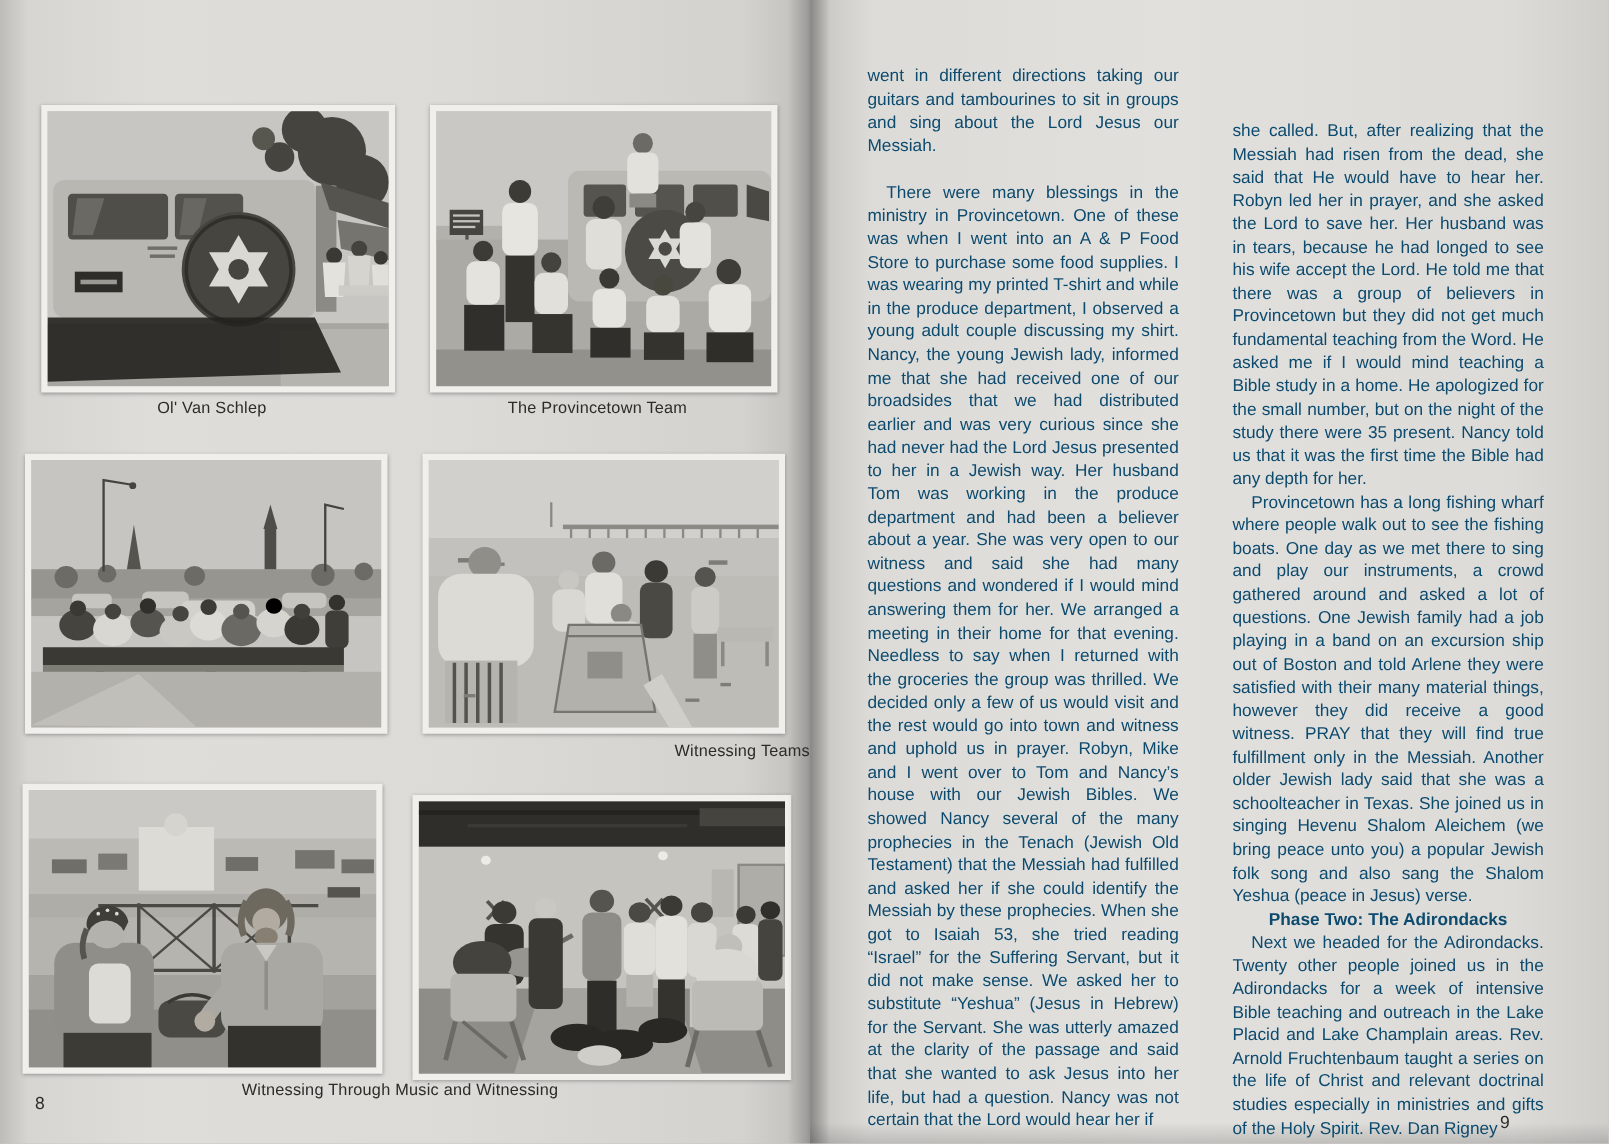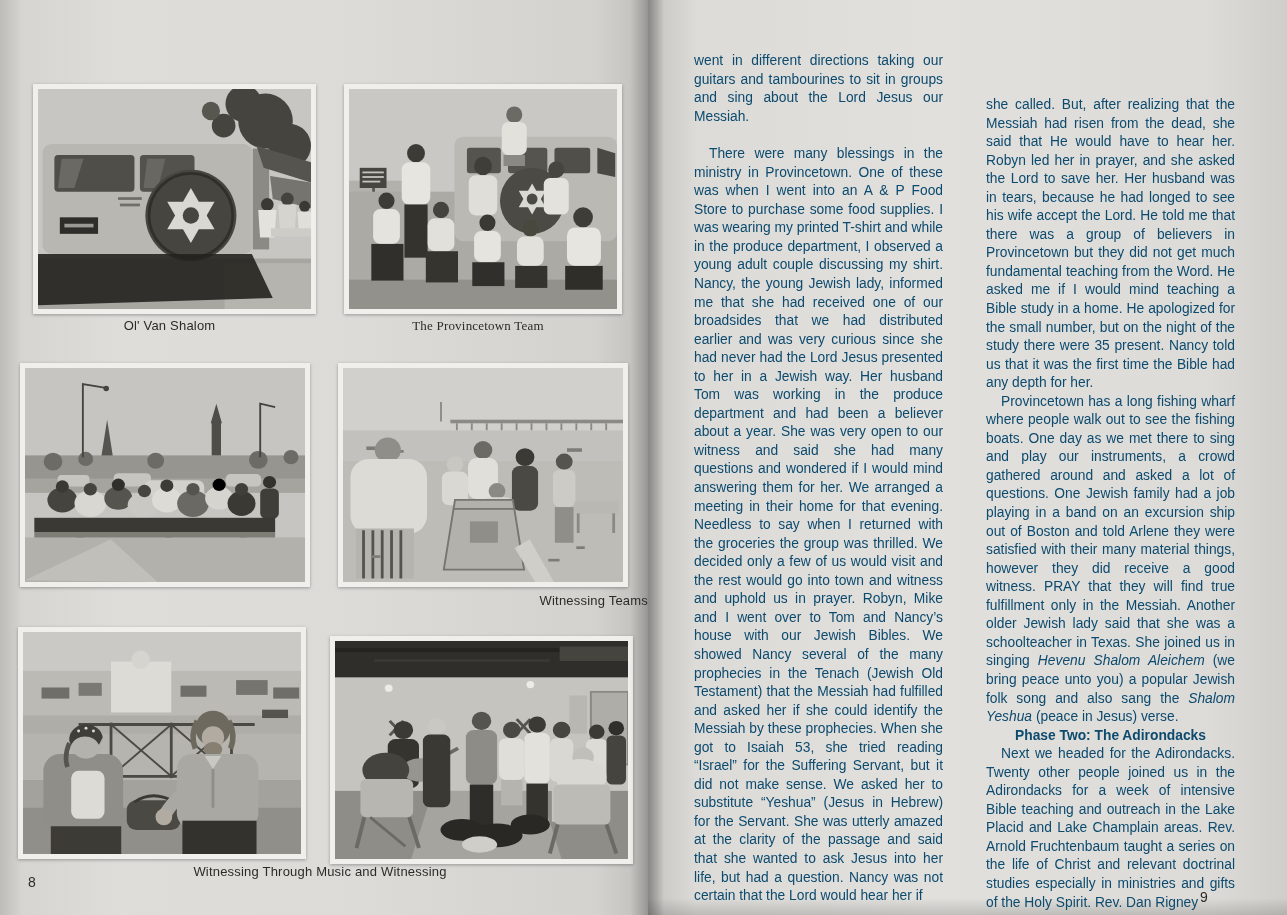--- a/index.html
+++ b/index.html
@@ -26,21 +26,21 @@
   .pageno{position:absolute;font-size:14px;color:#2c2b28;}
 
   
   .col{position:absolute;width:249px;font-size:13.8px;line-height:18.55px;
      text-align:justify;color:#0c4a6e;}
   .col p{margin:0;}
   .col p.ind{text-indent:15px;}
   .col p.sp{margin-top:19px;}
   .col p.b{font-weight:bold;}
   .col p.ctr{text-align:center;text-indent:0;}
-  .col span.i{font-style:italic;}
+  .col span.i{}
 </style>
 </head>
 <body>
 
 <div id="scan">
 
   <div class="left-page">
 
     <div class="photo" style="left:33px;top:84px;width:273px;height:220px;">
       <svg viewBox="0 0 300 240" preserveAspectRatio="none">
@@ -131,22 +131,22 @@
           <circle cx="203" cy="152" r="9" fill="#49483f"></circle>
             <rect x="188" y="161" width="30" height="32" rx="8" fill="#e2e1dc"></rect>
             <rect x="186" y="193" width="36" height="24" fill="#34332e"></rect>
           <circle cx="262" cy="140" r="11" fill="#3e3d38"></circle>
             <rect x="244" y="151" width="38" height="42" rx="9" fill="#e6e5e0"></rect>
             <rect x="242" y="193" width="42" height="26" fill="#2f2e29"></rect>
         </g>
       </svg>
     </div>
 
-    <div class="caption" style="left:33px;top:318px;width:273px;text-align:center;">Ol' Van Shalom</div>
-    <div class="caption" style="left:344px;top:318px;width:268px;text-align:center;font-family:Liberation Serif, serif;">The Provincetown Team</div>
+    <div class="caption" style="left:33px;top:318px;width:273px;text-align:center;">Ol' Van Schlep</div>
+    <div class="caption" style="left:344px;top:318px;width:268px;text-align:center;">The Provincetown Team</div>
 
     <div class="photo" style="left:20px;top:363px;width:280px;height:214px;">
       <svg viewBox="0 0 300 240" preserveAspectRatio="none">
         <rect x="0" y="0" width="300" height="240" fill="#c6c5c1"></rect>
         <rect x="0" y="98" width="300" height="28" fill="#96958f"></rect>
         <g fill="#6c6b65">
           <circle cx="30" cy="105" r="10"></circle>
             <circle cx="65" cy="102" r="8"></circle>
             <circle cx="140" cy="104" r="9"></circle>
             <circle cx="250" cy="103" r="10"></circle>

